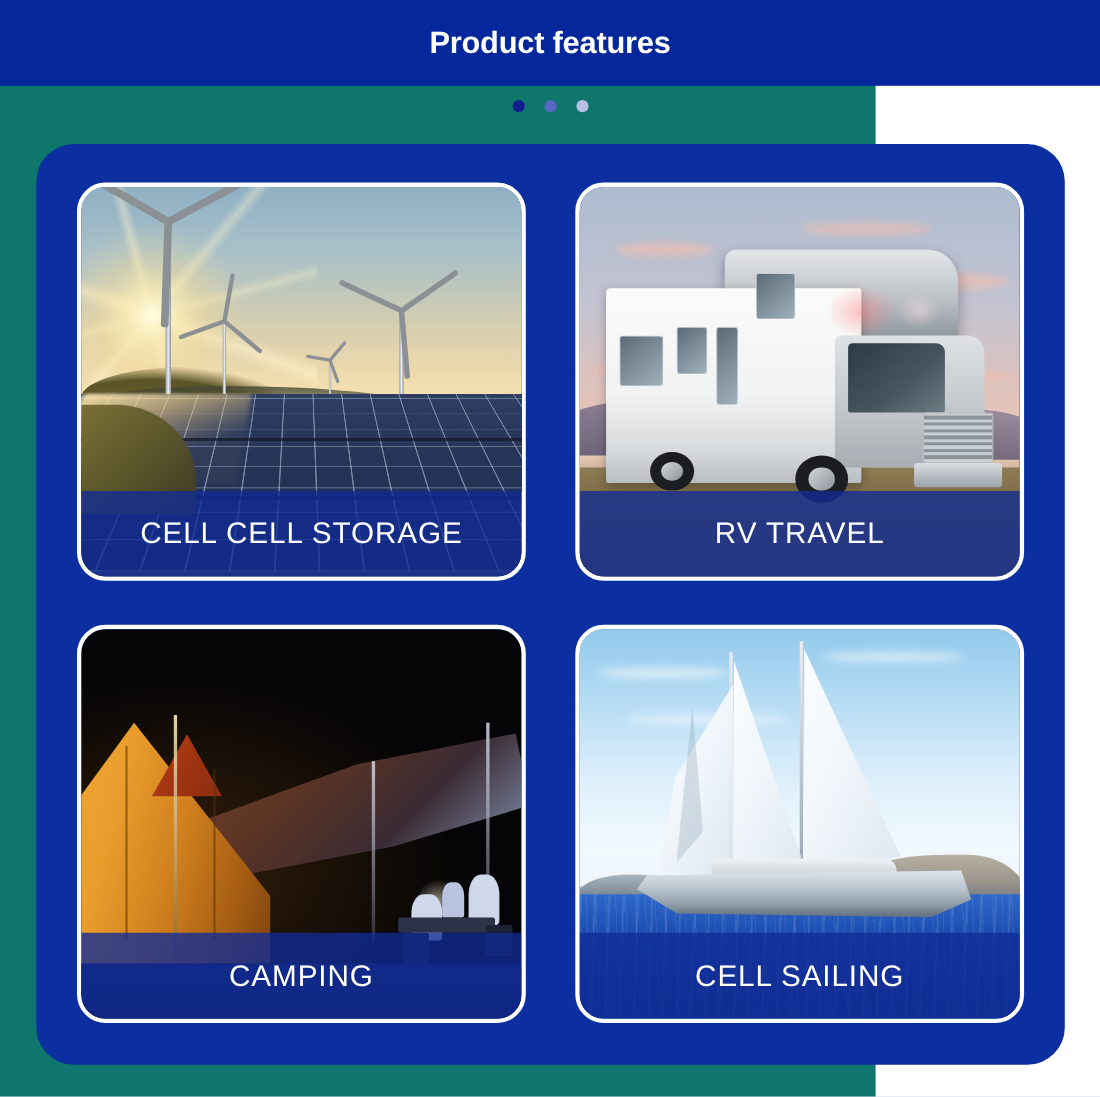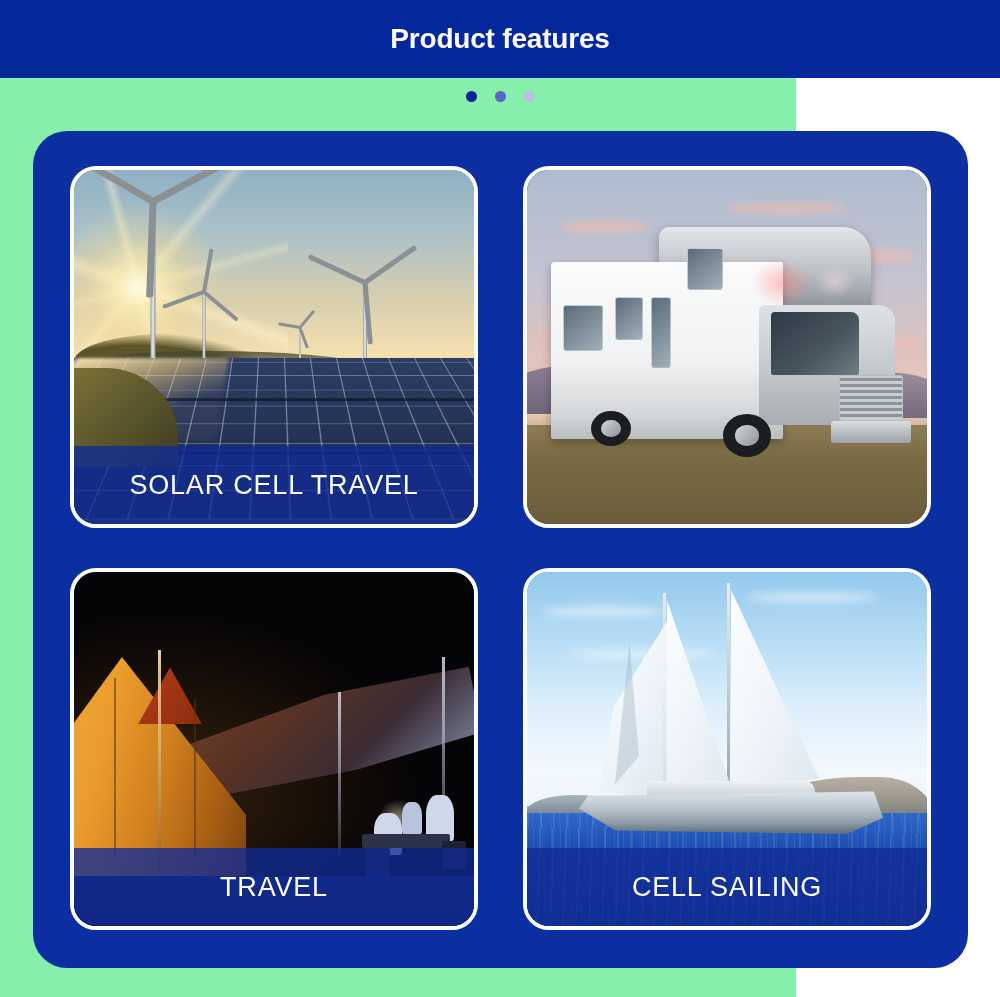--- a/index.html
+++ b/index.html
@@ -2,21 +2,21 @@
 <html><head>
 <meta charset="utf-8">
 <style>
   * { box-sizing: border-box; margin: 0; padding: 0; }
   html, body {
     width: 1000px; height: 997px;
     background: #ffffff;
     font-family: "Liberation Sans", sans-serif;
     overflow: hidden;
   }
-  #root { position: relative; width: 796px; height: 997px; background:#86efac; }
+  #root { position: relative; width: 796px; height: 997px; background:#0f766e; }
 
   
   .header {
     position: absolute; left: 0; top: 0; width: 1000px; height: 78px;
     background: #04279c;
     display: flex; align-items: center; justify-content: center;
   }
   .header-title {
     color: #ffffff; font-size: 28px; font-weight: bold;
     letter-spacing: -0.2px;
@@ -291,21 +291,21 @@
             <div class="panels">
               <div class="panel-grid"></div>
               <div class="panel-sheen"></div>
               <div class="panel-seam" style="top:34%"></div>
               <div class="panel-seam" style="top:68%"></div>
             </div>
             <div class="grass"></div>
           </div>
         </div>
         <div class="card-label-band">
-          <div class="card-label">SOLAR CELL TRAVEL</div>
+          <div class="card-label">CELL CELL STORAGE</div>
         </div>
       </div>
 
       <div class="card">
         <div class="card-art">
           <div class="art-rv">
             <div class="rv-cloud" style="left:8%;top:14%;width:90px;height:14px"></div>
             <div class="rv-cloud" style="left:50%;top:9%;width:120px;height:12px"></div>
             <div class="rv-cloud" style="left:70%;top:22%;width:110px;height:16px"></div>
             <div class="rv-cloud" style="left:2%;top:45%;width:140px;height:14px"></div>
@@ -326,20 +326,23 @@
             <div class="rv-bump"></div>
             <div class="rv-wheel" style="left:16%;top:68%;width:10%;height:10%">
                 <i></i>
               </div>
             <div class="rv-wheel" style="left:49%;top:69%;width:12%;height:12%">
                 <i></i>
               </div>
             <div class="rv-flare"></div>
             <div class="rv-flare2"></div>
           </div>
+        </div>
+        <div class="card-label-band">
+          <div class="card-label">RV TRAVEL</div>
         </div>
       </div>
 
       <div class="card">
         <div class="card-art">
           <div class="art-camp">
             <div class="camp-night"></div>
             <div class="tarp"></div>
             <div class="tent-main"></div>
             <div class="tent-peak"></div>
@@ -352,21 +355,21 @@
             <div class="camp-ground"></div>
             <div class="camper" style="left:75%;top:68%;width:7%;height:12%"></div>
             <div class="camper" style="left:82%;top:65%;width:5%;height:9%;background:#b9c3dd"></div>
             <div class="camper" style="left:88%;top:63%;width:7%;height:13%"></div>
             <div class="camp-table"></div>
             <div class="camp-chair" style="left:73%;top:78%;width:6%;height:8%"></div>
             <div class="camp-chair" style="left:92%;top:76%;width:6%;height:8%"></div>
           </div>
         </div>
         <div class="card-label-band">
-          <div class="card-label">TRAVEL</div>
+          <div class="card-label">CAMPING</div>
         </div>
       </div>
 
       <div class="card">
         <div class="card-art">
           <div class="art-yacht">
             <div class="y-sky"></div>
             <div class="y-wisp" style="left:4%;top:10%;width:120px;height:10px"></div>
             <div class="y-wisp" style="left:10%;top:22%;width:150px;height:8px"></div>
             <div class="y-wisp" style="left:55%;top:6%;width:130px;height:9px"></div>

